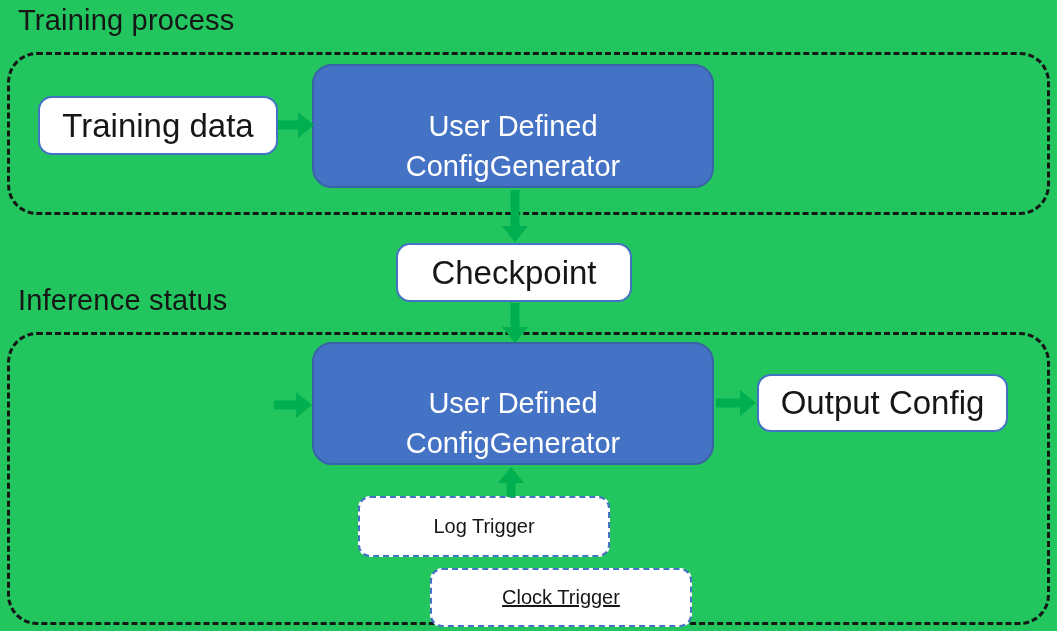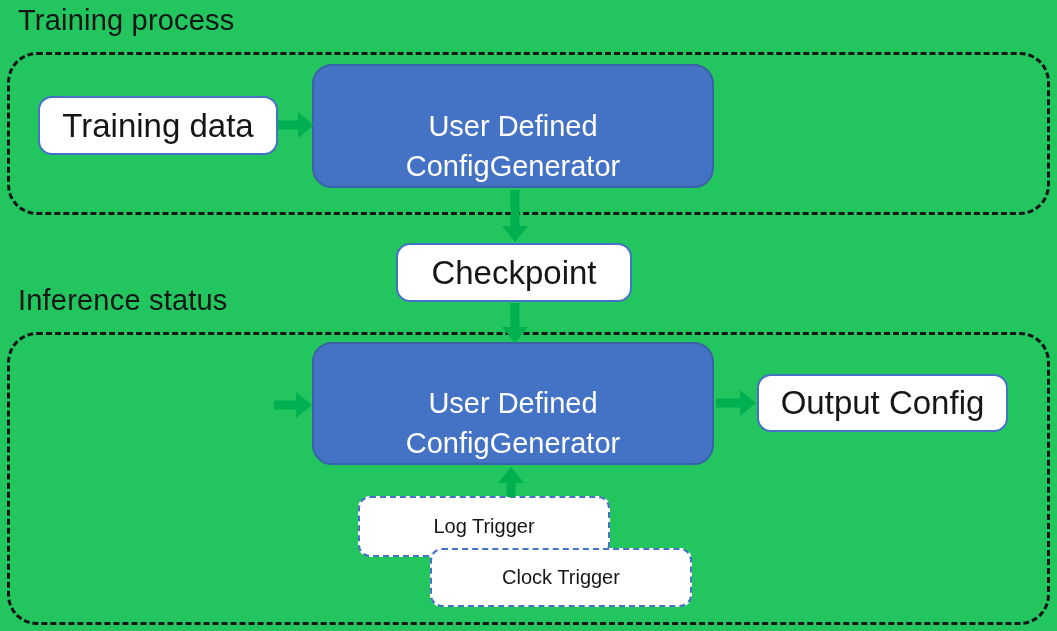--- a/index.html
+++ b/index.html
@@ -157,15 +157,15 @@
 
   <div class="io-box" style="left:757px; top:374px; width:247px; height:54px;">Output Config</div>
 
   <div class="arrow up" style="left:498px; top:467px; width:26px; height:30px;">
     <div class="shaft"></div>
     <div class="head"></div>
   </div>
 
   <div class="trigger-box" style="left:358px; top:496px; width:248px; height:57px; z-index:2;">Log Trigger</div>
 
-  <div class="trigger-box" style="left:430px; top:548px; width:258px; height:55px; z-index:3;">Clock Trigger</div>
+  <div class="trigger-box" style="left:430px; top:568px; width:258px; height:55px; z-index:3;text-decoration:underline;">Clock Trigger</div>
 
 </div>
 
 </body></html>

